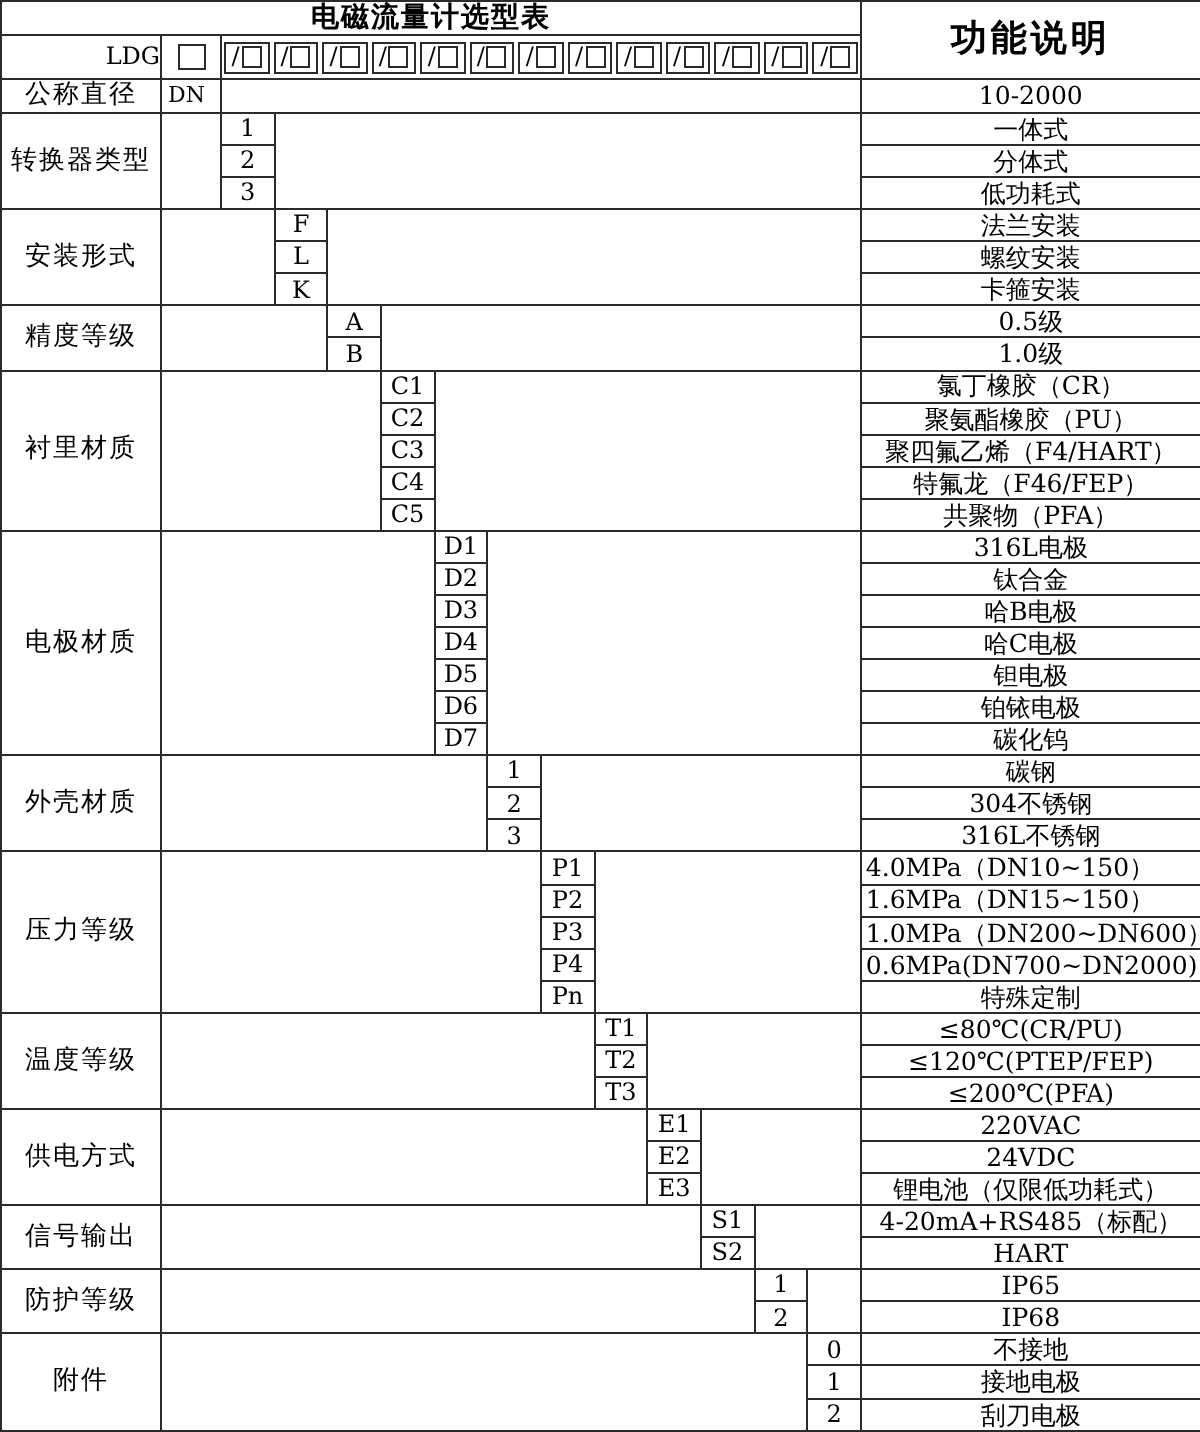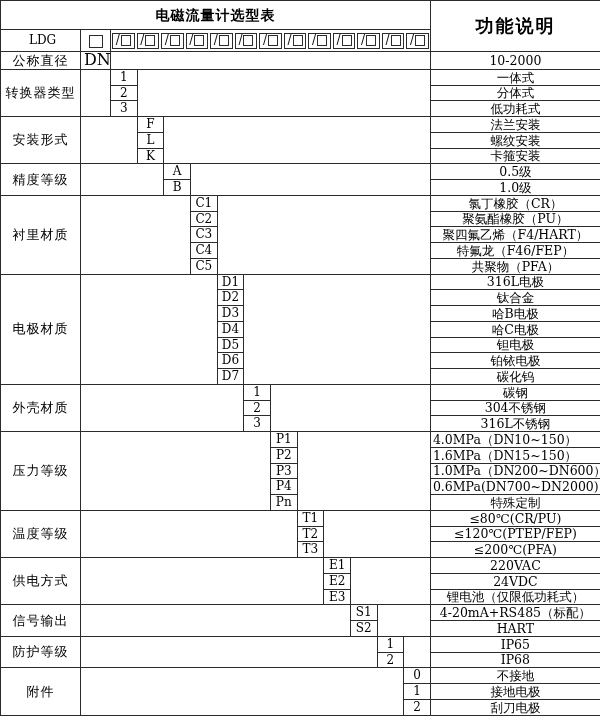--- a/index.html
+++ b/index.html
@@ -19,31 +19,31 @@
     border:1px solid #2b2b2b;
     font-size:13px;
     font-weight:normal;
     text-align:center;
     vertical-align:middle;
     padding:0;
     overflow:hidden;
     white-space:nowrap;
     line-height:1.05;
   }
-  tr.t-row { height:29px; }
+  tr.t-row { height:17px; }
   tr.m-row { height:22px; }
   tr.d-row { height:17px; }
   th.title { font-size:14px; font-weight:bold; letter-spacing:1px; }
   th.fnhdr { font-size:18px; font-weight:bold; letter-spacing:2px; }
   td.lbl   { font-size:13px; letter-spacing:1px;margin-top:44px; }
   td.code  { font-size:12px; font-family:"DejaVu Serif","Liberation Serif",serif; }
   td.fn    { font-size:12.5px; }
   td.fn.left { text-align:left; padding-left:2px; }
-  td.ldg   { text-align:center; padding-left:4px; font-size:12px; }
-  td.dn    { text-align:center; padding-left:3px; font-size:16px; }
+  td.ldg   { text-align:right; padding-left:4px; font-size:12px; }
+  td.dn    { text-align:left; padding-left:3px; font-size:11px; }
   
   td.segwrap { padding:2px 1px; }
   .segflex { display:flex; gap:2px; width:100%; height:16px; }
   .seg {
     flex:1; border:1px solid #2b2b2b;
     display:flex; align-items:center; justify-content:center;
     font-size:12px;
   }
   .seg .sq, .basebox {
     display:inline-block; border:1px solid #2b2b2b; background:#fff;

